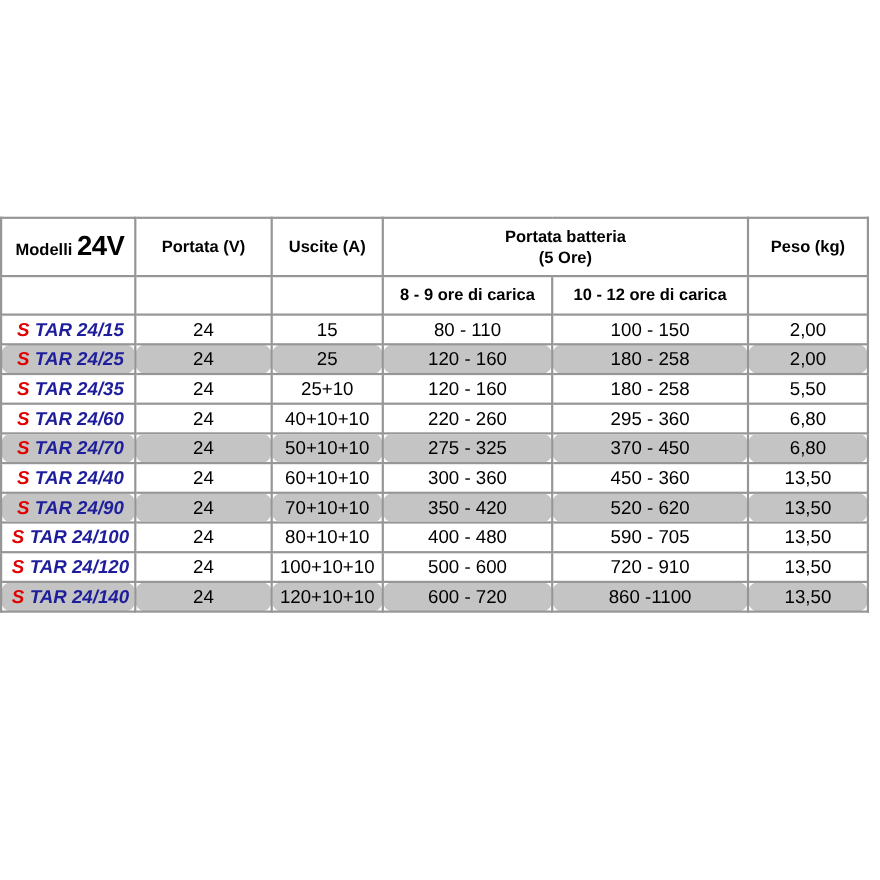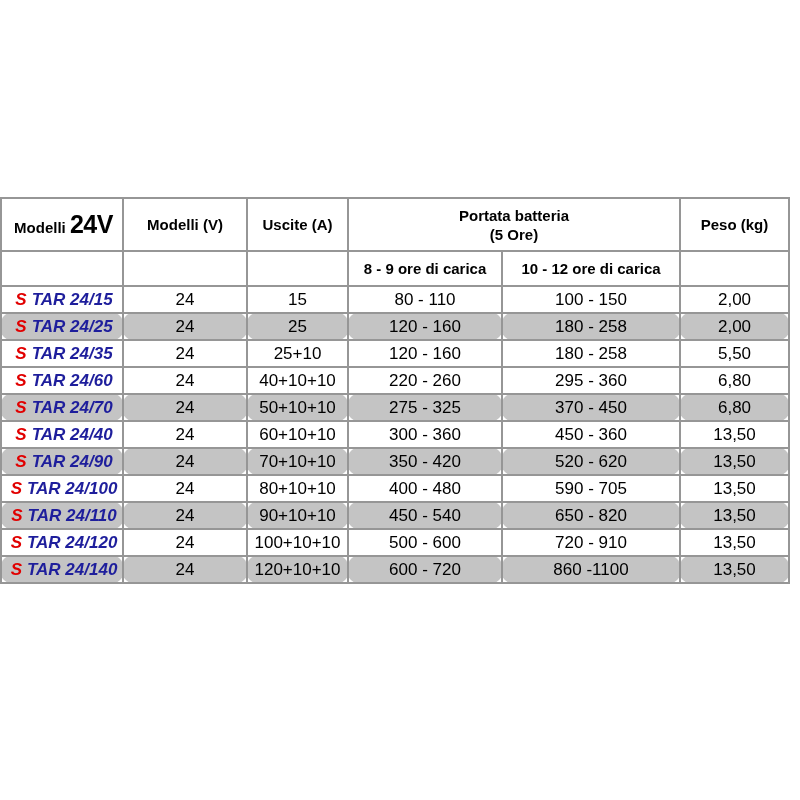--- a/index.html
+++ b/index.html
@@ -49,21 +49,21 @@
     <col style="width:122px">
     <col style="width:124px">
     <col style="width:101px">
     <col style="width:154px">
     <col style="width:178px">
     <col style="width:109px">
   </colgroup>
   <thead>
     <tr class="header-main">
       <th class="modelli-cell"><span>Modelli</span> <span class="voltage-big">24V</span></th>
-      <th>Modelli (V)</th>
+      <th>Portata (V)</th>
       <th>Uscite (A)</th>
       <th colspan="2">
         <div class="portata-line">Portata batteria</div>
         <div class="portata-line">(5 Ore)</div>
       </th>
       <th>Peso (kg)</th>
     </tr>
     <tr class="header-sub">
       <th></th>
       <th></th>
@@ -131,28 +131,20 @@
     <td>13,50</td>
   </tr>
       <tr>
     <td class="model-cell"><span class="model-prefix">S</span><span class="model-name">TAR 24/100</span></td>
     <td>24</td>
     <td>80+10+10</td>
     <td>400 - 480</td>
     <td>590 - 705</td>
     <td>13,50</td>
   </tr>
-      <tr class="alt">
-    <td class="model-cell"><span class="model-prefix">S</span><span class="model-name">TAR 24/110</span></td>
-    <td>24</td>
-    <td>90+10+10</td>
-    <td>450 - 540</td>
-    <td>650 - 820</td>
-    <td>13,50</td>
-  </tr>
       <tr>
     <td class="model-cell"><span class="model-prefix">S</span><span class="model-name">TAR 24/120</span></td>
     <td>24</td>
     <td>100+10+10</td>
     <td>500 - 600</td>
     <td>720 - 910</td>
     <td>13,50</td>
   </tr>
       <tr class="alt">
     <td class="model-cell"><span class="model-prefix">S</span><span class="model-name">TAR 24/140</span></td>

